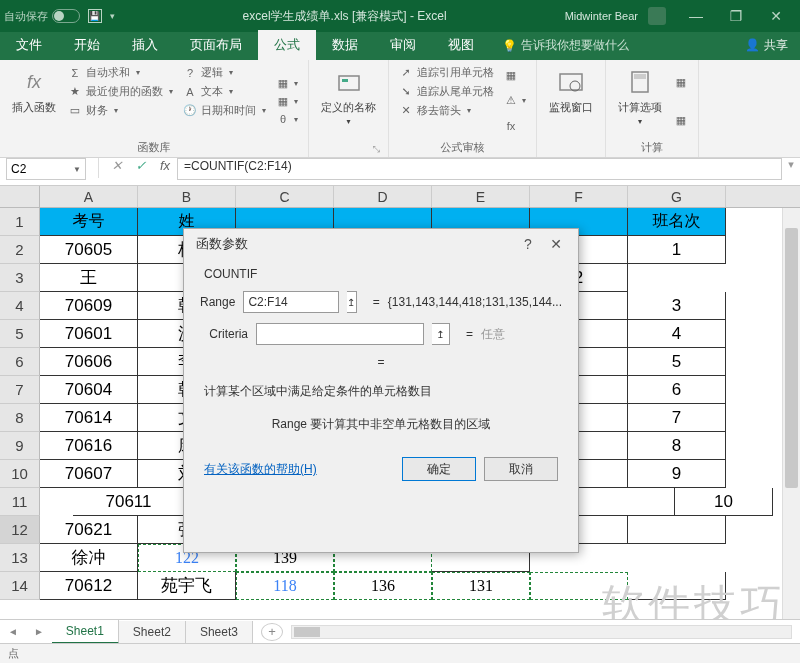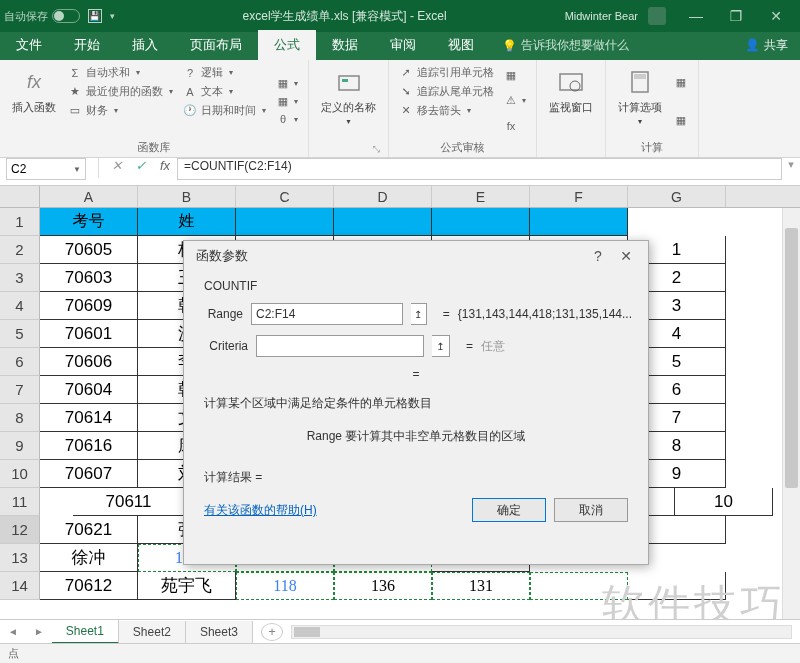--- a/index.html
+++ b/index.html
@@ -59,21 +59,21 @@
 .cell { border-right: 1px solid #333; border-bottom: 1px solid #333; text-align: center; font-size: 16px; display: flex; align-items: center; justify-content: center; font-family: "SimSun", serif; }
 .cell.header { background: #00b0f0; color: #000; font-weight: normal; }
 .cell.num { font-family: Arial, sans-serif; font-size: 17px; }
 .cell.name { font-size: 17px; }
 .cell.marching { border: 1.5px dashed #22863a; }
 .cell.highlight { color: #3b82f6; }
 .scroll-right { position: absolute; right: 0; top: 22px; bottom: 0; width: 18px; background: #f0f0f0; border-left: 1px solid #ddd; }
 .scroll-thumb { position: absolute; left: 2px; right: 2px; top: 20px; height: 260px; background: #c8c8c8; border-radius: 2px; }
 
 
-.dialog { position: absolute; left: 183px; top: 240px; width: 466px; height: 325px; background: #f0f0f0; border: 1px solid #aaa; box-shadow: 2px 2px 10px rgba(0,0,0,0.3); }
+.dialog { position: absolute; left: 183px; top: 228px; width: 396px; height: 325px; background: #f0f0f0; border: 1px solid #aaa; box-shadow: 2px 2px 10px rgba(0,0,0,0.3); }
 .dlg-title { height: 30px; display: flex; align-items: center; padding: 0 8px 0 12px; font-size: 13px; color: #333; }
 .dlg-title .t { flex: 1; }
 .dlg-title .help, .dlg-title .close { width: 28px; text-align: center; font-size: 14px; color: #555; }
 .dlg-body { padding: 8px 16px; font-size: 12px; color: #333; }
 .dlg-body .fn-name { font-size: 12px; color: #333; margin-bottom: 10px; margin-left: 4px; }
 .dlg-field { display: flex; align-items: center; gap: 8px; margin-bottom: 10px; }
 .dlg-field .lbl { width: 48px; text-align: right; font-size: 12px; }
 .dlg-field .inp { width: 168px; height: 22px; border: 1px solid #999; padding: 0 4px; font-size: 12px; background: #fff; display: flex; align-items: center; }
 .dlg-field .ref-btn { width: 18px; height: 22px; border: 1px solid #999; border-left: none; background: #fff; display: flex; align-items: center; justify-content: center; font-size: 10px; }
 .dlg-field .eq { margin-left: 8px; color: #333; }
@@ -316,34 +316,34 @@
   </div>
   <div class="grid-body" id="grid-body">
       <div class="grid-row">
         <div class="row-h">1</div>
         <div class="cell header" style="width: 98px;">考号</div>
         <div class="cell header" style="width: 98px;">姓</div>
         <div class="cell header" style="width: 98px;"></div>
         <div class="cell header" style="width: 98px;"></div>
         <div class="cell header" style="width: 98px;"></div>
         <div class="cell header" style="width: 98px;"></div>
+        <div class="cell header" style="width: 98px;">班名次</div>
       </div>
       <div class="grid-row">
         <div class="row-h">2</div>
         <div class="cell num" style="width: 98px;">70605</div>
         <div class="cell name" style="width: 98px;">杨</div>
         <div class="cell" style="width: 98px;"></div>
         <div class="cell" style="width: 98px;"></div>
         <div class="cell" style="width: 98px;"></div>
         <div class="cell" style="width: 98px;"></div>
         <div class="cell num" style="width: 98px;">1</div>
       </div>
       <div class="grid-row">
         <div class="row-h">3</div>
-        <div class="cell num" style="width: 98px;">70603</div>
         <div class="cell name" style="width: 98px;">王</div>
         <div class="cell" style="width: 98px;"></div>
         <div class="cell" style="width: 98px;"></div>
         <div class="cell" style="width: 98px;"></div>
         <div class="cell" style="width: 98px;"></div>
         <div class="cell num" style="width: 98px;">2</div>
       </div>
       <div class="grid-row">
         <div class="row-h">4</div>
         <div class="cell num" style="width: 98px;">70609</div>
@@ -478,21 +478,20 @@
       <span class="inp"></span>
       <span class="ref-btn">↥</span>
       <span class="eq">=</span>
       <span class="preview ph">任意</span>
     </div>
     <div class="dlg-field" style="justify-content:center;margin-bottom:4px;">
       <span>=</span>
     </div>
     <div class="dlg-desc">计算某个区域中满足给定条件的单元格数目</div>
     <div class="dlg-center">Range  要计算其中非空单元格数目的区域</div>
-    <div class="dlg-result">计算结果 =</div>
     <div class="dlg-bottom">
       <a class="dlg-link">有关该函数的帮助(H)</a>
       <div class="dlg-btns">
         <div class="dlg-btn primary">确定</div>
         <div class="dlg-btn">取消</div>
       </div>
     </div>
   </div>
 </div>
 

